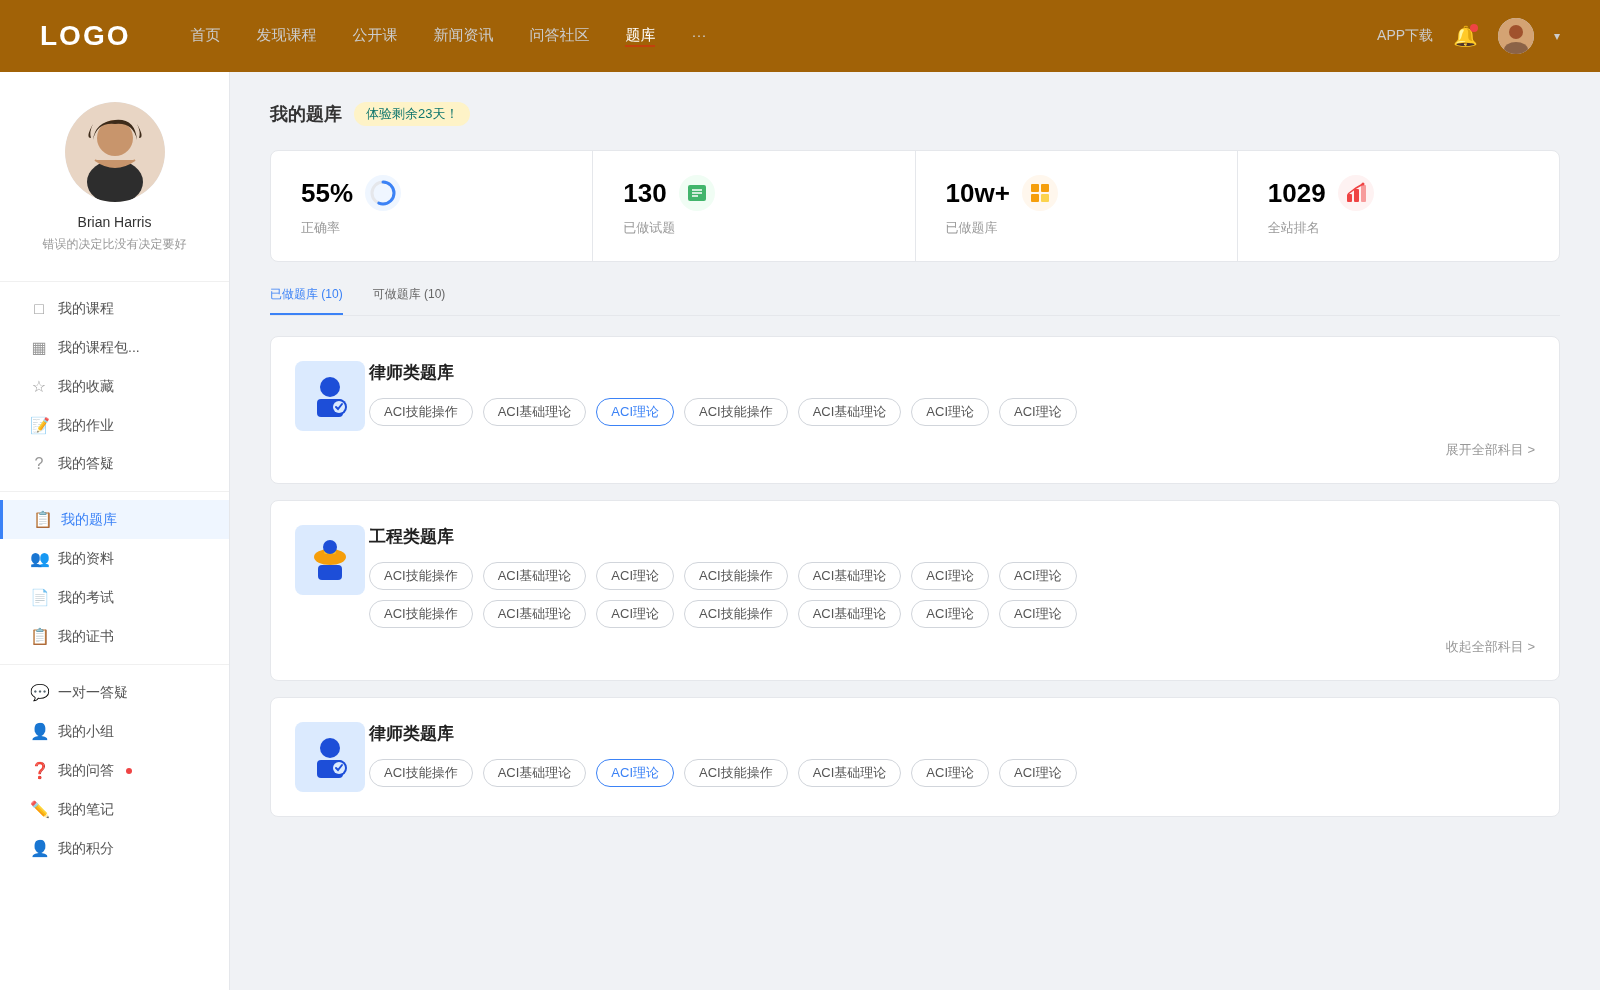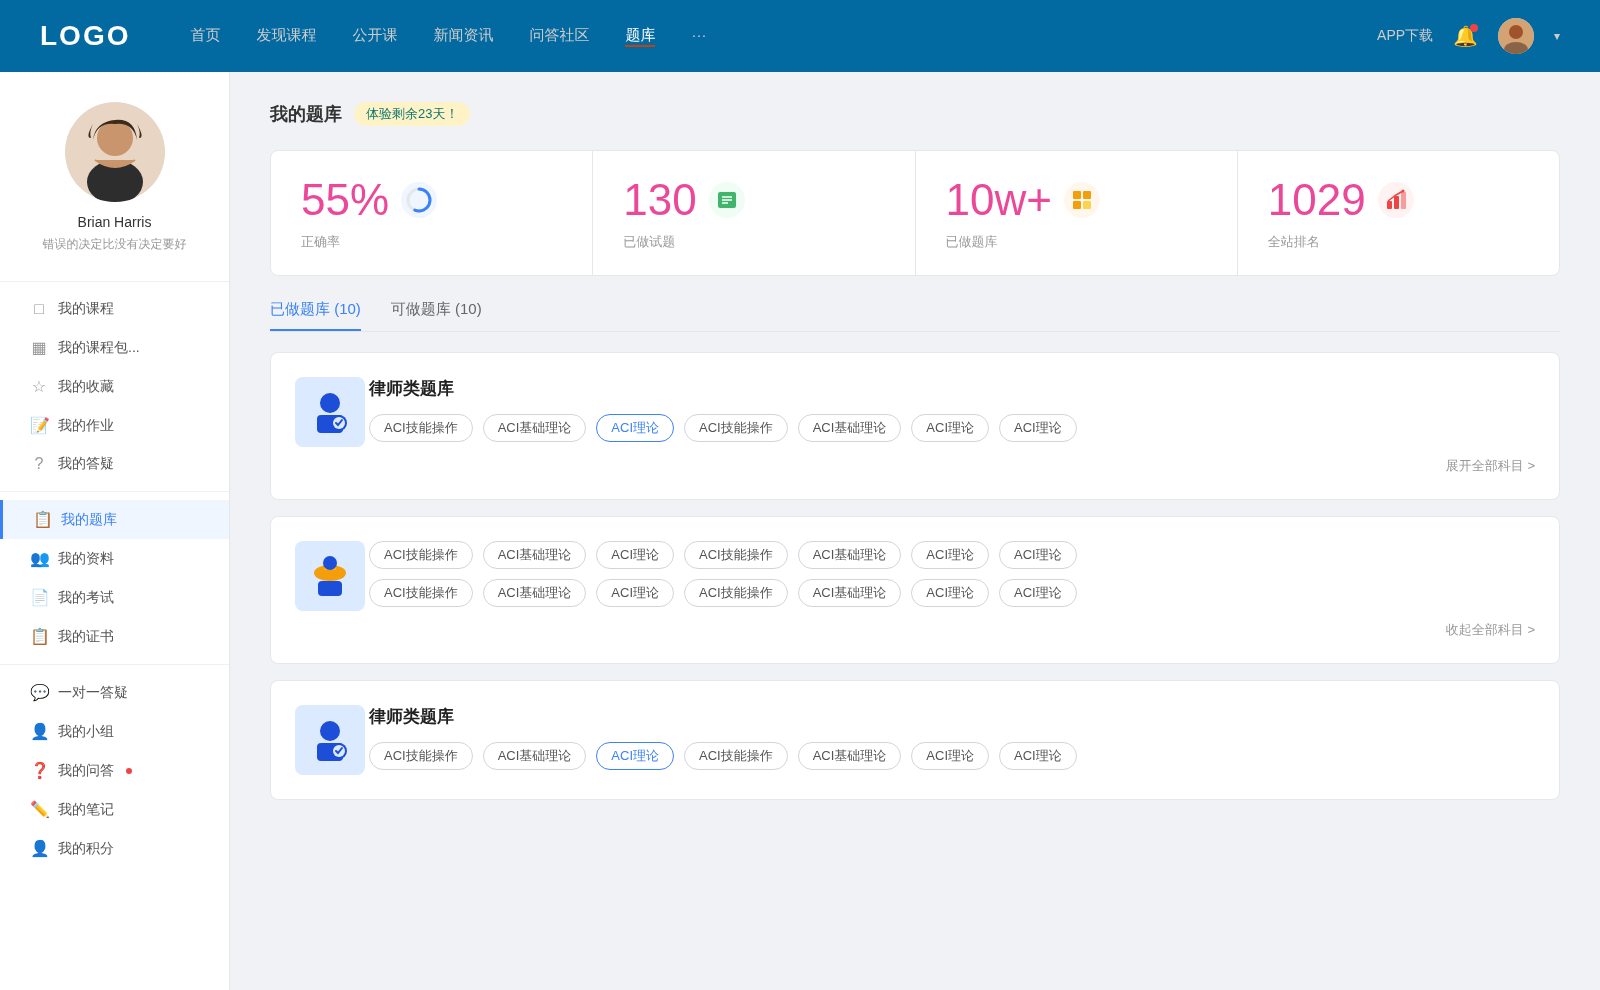--- a/index.html
+++ b/index.html
@@ -1,19 +1,19 @@
 <!DOCTYPE html>
 <html><head>
   <meta charset="utf-8">
   <style>
     * { margin: 0; padding: 0; box-sizing: border-box; }
     body { font-family: -apple-system, BlinkMacSystemFont, 'PingFang SC', 'Microsoft YaHei', sans-serif; background: #f0f2f5; width: 1600px; min-height: 990px; overflow-x: hidden; }
 
     
-    .navbar { background: #0369a1; height: 72px; display: flex; align-items: center; padding: 0 40px; position: fixed; top: 0; left: 0; right: 0; z-index: 100; }
+    .navbar { background: #a16207; height: 72px; display: flex; align-items: center; padding: 0 40px; position: fixed; top: 0; left: 0; right: 0; z-index: 100; }
     .nav-logo { color: white; font-size: 28px; font-weight: bold; letter-spacing: 2px; margin-right: 60px; min-width: 80px; }
     .nav-links { display: flex; gap: 36px; flex: 1; }
     .nav-link { color: #ccc; font-size: 15px; cursor: pointer; text-decoration: none; }
     .nav-link.active { color: white; border-bottom: 2px solid #c2410c; }
     .nav-right { display: flex; align-items: center; gap: 20px; }
     .nav-download { color: #ccc; font-size: 14px; cursor: pointer; }
     .nav-bell { position: relative; cursor: pointer; }
     .nav-bell-icon { font-size: 20px; color: #ccc; }
     .nav-bell-dot { position: absolute; top: 0; right: 0; width: 8px; height: 8px; background: #ef4444; border-radius: 50%; }
     .nav-avatar { width: 36px; height: 36px; border-radius: 50%; background: #ccc; overflow: hidden; cursor: pointer; }
@@ -40,31 +40,31 @@
     .main { flex: 1; padding: 30px 40px; overflow-y: auto; }
     .page-header { display: flex; align-items: center; gap: 12px; margin-bottom: 24px; }
     .page-title { font-size: 18px; font-weight: 600; color: #333; }
     .trial-badge { background: #fef3c7; color: #0f766e; border-radius: 20px; padding: 3px 12px; font-size: 13px; }
 
     
     .stats-row { display: flex; gap: 0; border: 1px solid #e5e7eb; border-radius: 8px; background: white; margin-bottom: 24px; overflow: hidden; }
     .stat-item { flex: 1; padding: 24px 30px; border-right: 1px solid #e5e7eb; display: flex; flex-direction: column; gap: 8px; }
     .stat-item:last-child { border-right: none; }
     .stat-top { display: flex; align-items: center; gap: 12px; }
-    .stat-value { font-size: 44px; font-weight: 400; color: #ec4899; }
+    .stat-value { font-size: 26px; font-weight: 700; color: #000000; }
     .stat-icon { width: 36px; height: 36px; border-radius: 50%; display: flex; align-items: center; justify-content: center; font-size: 18px; }
     .stat-icon.blue { background: #eff6ff; }
     .stat-icon.green { background: #f0fdf4; }
     .stat-icon.orange { background: #fff7ed; }
     .stat-icon.red { background: #fef2f2; }
     .stat-label { font-size: 13px; color: #999; }
 
     
     .tabs { display: flex; gap: 30px; margin-bottom: 20px; border-bottom: 1px solid #e5e7eb; }
-    .tab { font-size: 15px; color: #666; cursor: pointer; padding-bottom: 10px; }
+    .tab { font-size: 12px; color: #666; cursor: pointer; padding-bottom: 10px; }
     .tab.active { color: #3b82f6; border-bottom: 2px solid #3b82f6; font-weight: 500; }
 
     
     .qbank-card { background: white; border: 1px solid #e5e7eb; border-radius: 8px; padding: 24px; margin-bottom: 16px; }
     .qbank-header { display: flex; align-items: flex-start; gap: 4px; }
     .qbank-icon { width: 70px; height: 70px; background: #dbeafe; border-radius: 8px; display: flex; align-items: center; justify-content: center; flex-shrink: 0; }
     .qbank-content { flex: 1; }
     .qbank-title { font-size: 17px; font-weight: 600; color: #222; margin-bottom: 14px; }
     .tags-row { display: flex; flex-wrap: wrap; gap: 10px; }
     .tag { padding: 4px 14px; border: 1px solid #d1d5db; border-radius: 20px; font-size: 13px; color: #555; cursor: pointer; }
@@ -292,20 +292,21 @@
 
             <ellipse cx="25" cy="22" rx="16" ry="8" fill="#f59e0b"></ellipse>
             <rect x="14" y="22" width="22" height="5" rx="1" fill="#f59e0b"></rect>
             <rect x="19" y="14" width="12" height="5" rx="2" fill="#fbbf24"></rect>
 
             <circle cx="25" cy="12" r="7" fill="#1d4ed8"></circle>
             <rect x="13" y="30" width="24" height="15" rx="4" fill="#1d4ed8"></rect>
           </svg>
         </div>
         <div class="qbank-content">
+          <div class="qbank-title">工程类题库</div>
           <div class="tags-row">
             <span class="tag">ACI技能操作</span>
             <span class="tag">ACI基础理论</span>
             <span class="tag">ACI理论</span>
             <span class="tag">ACI技能操作</span>
             <span class="tag">ACI基础理论</span>
             <span class="tag">ACI理论</span>
             <span class="tag">ACI理论</span>
           </div>
           <div class="tags-row" style="margin-top:10px;">

